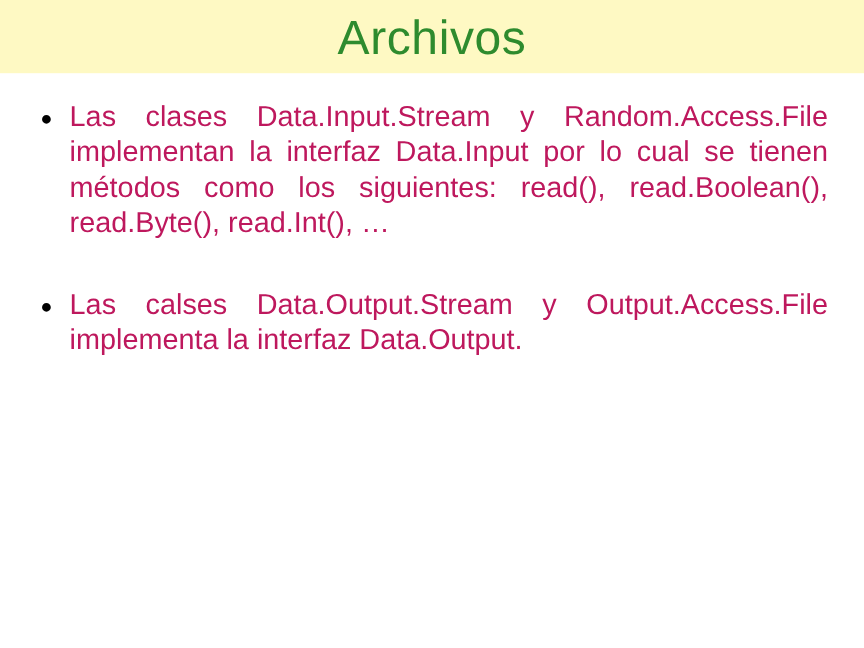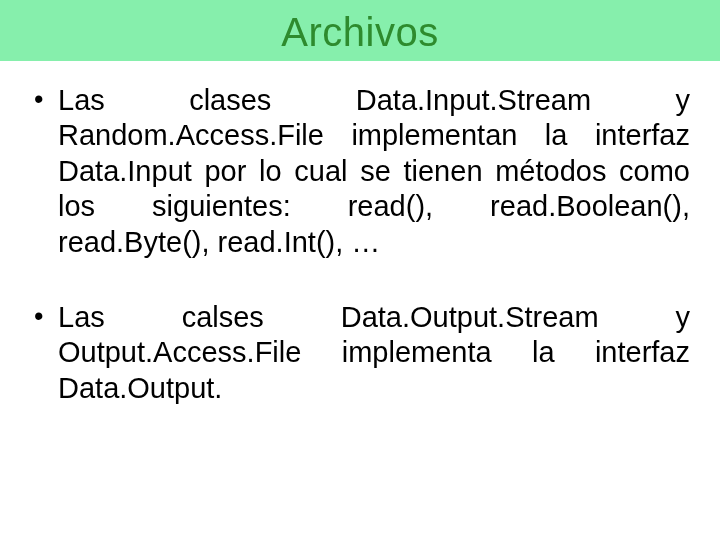--- a/index.html
+++ b/index.html
@@ -5,42 +5,42 @@
   * { margin: 0; padding: 0; box-sizing: border-box; }
   body {
     width: 720px;
     height: 540px;
     background: #ffffff;
     font-family: Arial, Helvetica, sans-serif;
     overflow: hidden;
   }
   .title-bar {
     width: 100%;
-    background: #86efac;
+    background: #fef9c3;
     padding: 10px 0 6px 0;
     text-align: center;
   }
   .title-text {
     font-size: 40px;
     color: #2e8b2e;
     font-weight: normal;
     letter-spacing: 0.5px;
   }
   .content {
     padding: 22px 30px 0 30px;
   }
   ul {
     list-style: none;
   }
   li {
     position: relative;
     padding-left: 28px;
     margin-bottom: 40px;
-    font-size: 29px;
-    color: #000000;
+    font-size: 24px;
+    color: #be185d;
     line-height: 1.22;
     text-align: justify;
     text-justify: inter-word;
   }
   li::before {
     content: "•";
     position: absolute;
     left: 4px;
     top: 0;
     font-size: 27px;

